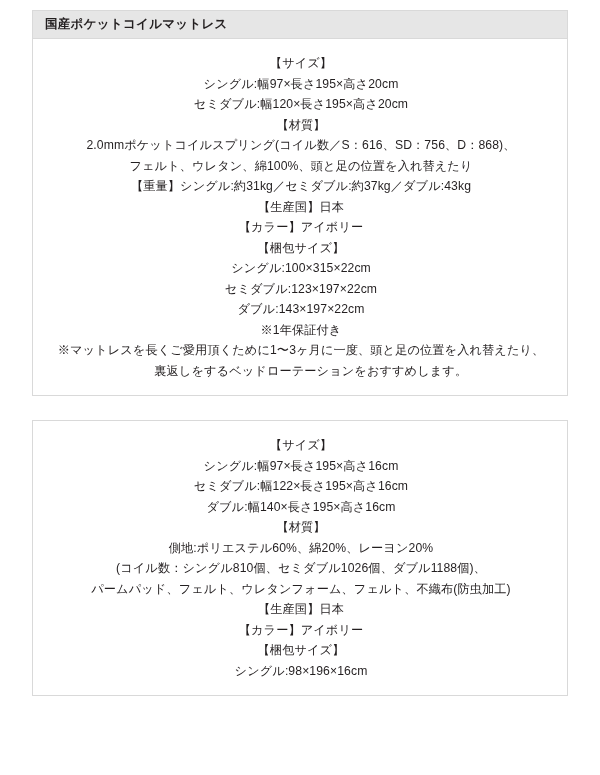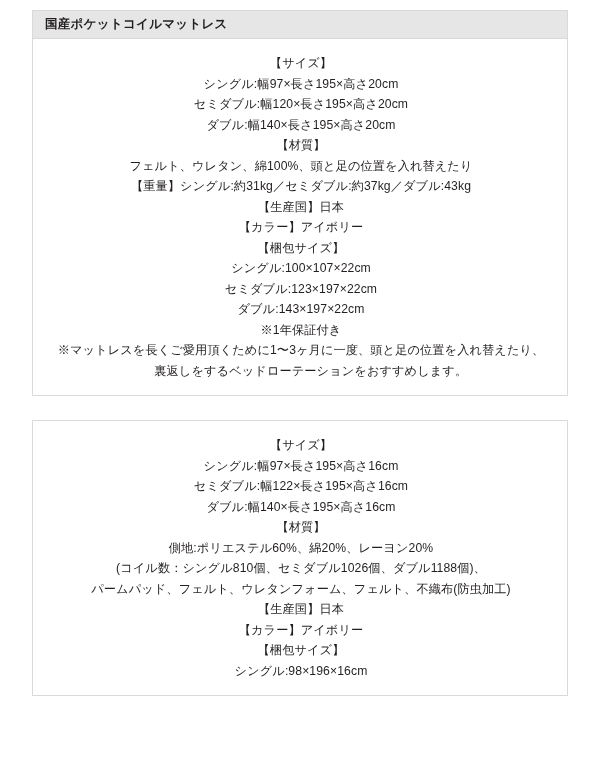--- a/index.html
+++ b/index.html
@@ -65,28 +65,28 @@
 <div class="page">
 
   <div class="spec-card">
     <div class="spec-header">
       <span class="spec-title">国産ポケットコイルマットレス</span>
     </div>
     <div class="spec-body">
       <div class="line">【サイズ】</div>
       <div class="line">シングル:幅97×長さ195×高さ20cm</div>
       <div class="line">セミダブル:幅120×長さ195×高さ20cm</div>
-      <div class="line">ダブル:幅140×長さ195×高さ20cm</div>
       <div class="line">【材質】</div>
+      <div class="line">2.0mmポケットコイルスプリング(コイル数／S：616、SD：756、D：868)、</div>
       <div class="line">フェルト、ウレタン、綿100%、頭と足の位置を入れ替えたり</div>
       <div class="line">【重量】シングル:約31kg／セミダブル:約37kg／ダブル:43kg</div>
       <div class="line">【生産国】日本</div>
       <div class="line">【カラー】アイボリー</div>
       <div class="line">【梱包サイズ】</div>
-      <div class="line">シングル:100×107×22cm</div>
+      <div class="line">シングル:100×315×22cm</div>
       <div class="line">セミダブル:123×197×22cm</div>
       <div class="line">ダブル:143×197×22cm</div>
       <div class="line">※1年保証付き</div>
       <div class="line">※マットレスを長くご愛用頂くために1〜3ヶ月に一度、頭と足の位置を入れ替えたり、</div>
       <div class="line indent">裏返しをするベッドローテーションをおすすめします。</div>
     </div>
   </div>
 
   <div class="card-gap"></div>
 

